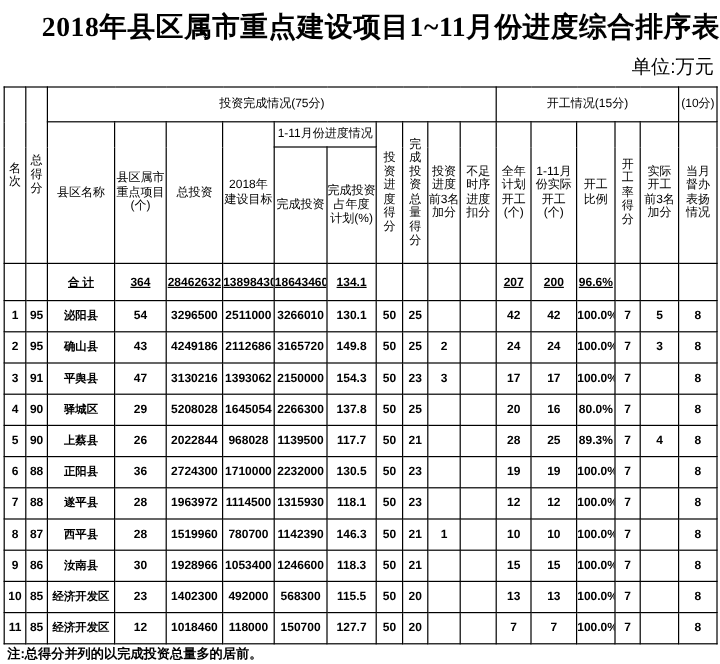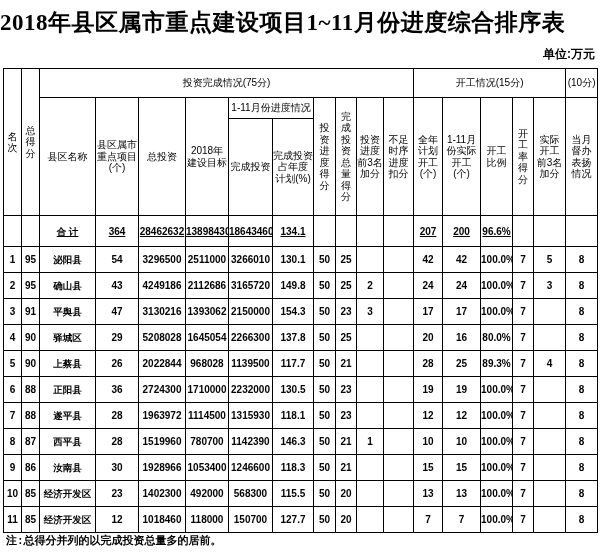--- a/index.html
+++ b/index.html
@@ -2,25 +2,25 @@
 <html><head>
 <meta charset="utf-8">
 <style>
   html,body{margin:0;padding:0;}
   body{
     width:600px;height:553px;background:#ffffff;overflow:hidden;
     font-family:"Liberation Sans","DejaVu Sans",sans-serif;color:#000;
   }
   .title{
     font-family:"Liberation Serif","DejaVu Serif",serif;
-    font-weight:bold;font-size:23px;text-align:left;
+    font-weight:bold;font-size:23px;text-align:right;
     padding-top:7px;letter-spacing:0.5px;white-space:nowrap;
   }
   .unit{
-    text-align:right;font-weight:bold;font-size:12px;
+    text-align:right;font-weight:normal;font-size:16px;
     margin:8px 5px 5px 0;
   }
   table{
     border-collapse:collapse;table-layout:fixed;
     width:594px;margin-left:3px;
   }
   th,td{
     border:1px solid #000;text-align:center;vertical-align:middle;
     padding:0;overflow:hidden;
   }
@@ -30,21 +30,21 @@
   }
   td{font-size:10px;font-weight:bold;line-height:11px;}
   thead tr:nth-child(1) th{height:28px;}
   thead tr:nth-child(2) th{height:20px;}
   thead tr:nth-child(3) th{height:96px;}
   tbody tr{height:26px;}
   tbody tr:first-child{height:31px;text-decoration:underline;}
   .name-cell{white-space:nowrap;font-size:9.5px;}
   .footnote{
     font-size:11px;font-weight:bold;margin:0 0 0 6px;
-    font-family:Liberation Mono, monospace;
+    font-family:Liberation Sans, sans-serif;
   }
 </style>
 </head>
 <body>
 
 <div class="title">2018年县区属市重点建设项目1~11月份进度综合排序表</div>
 <div class="unit">单位:万元</div>
 
 <table>
   <colgroup>

